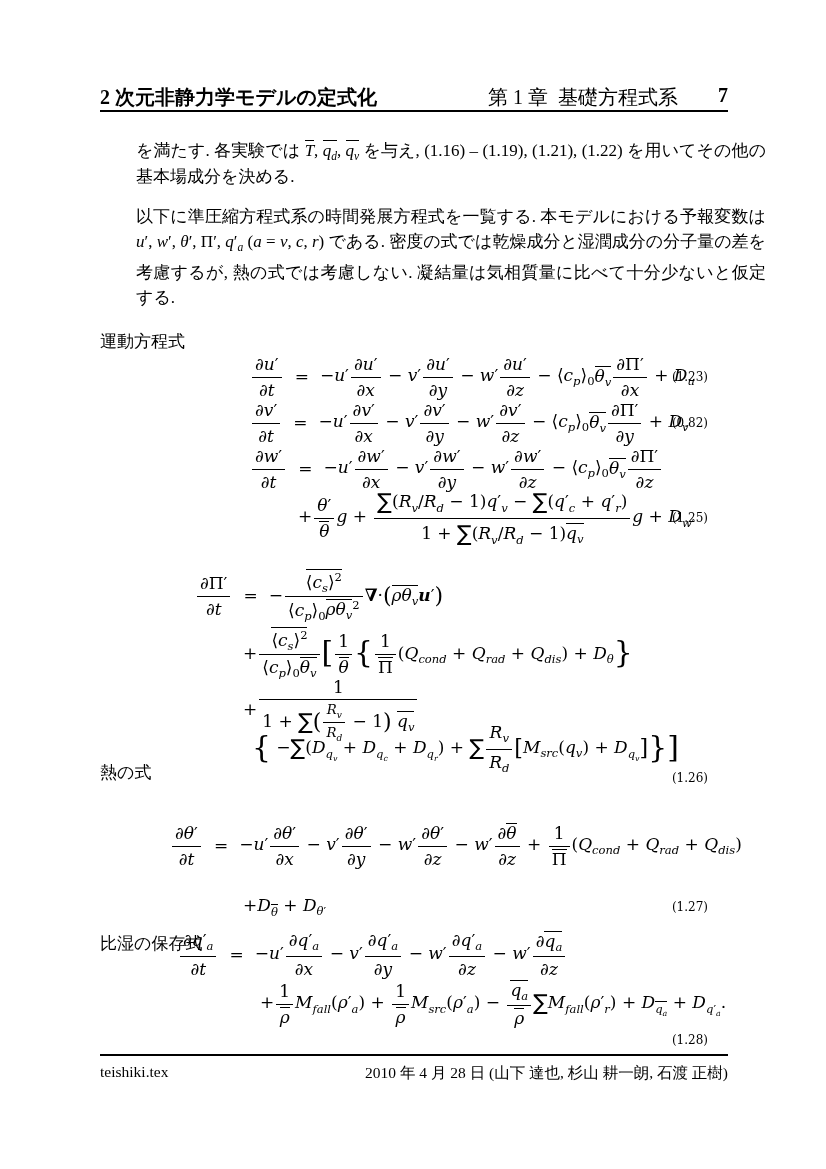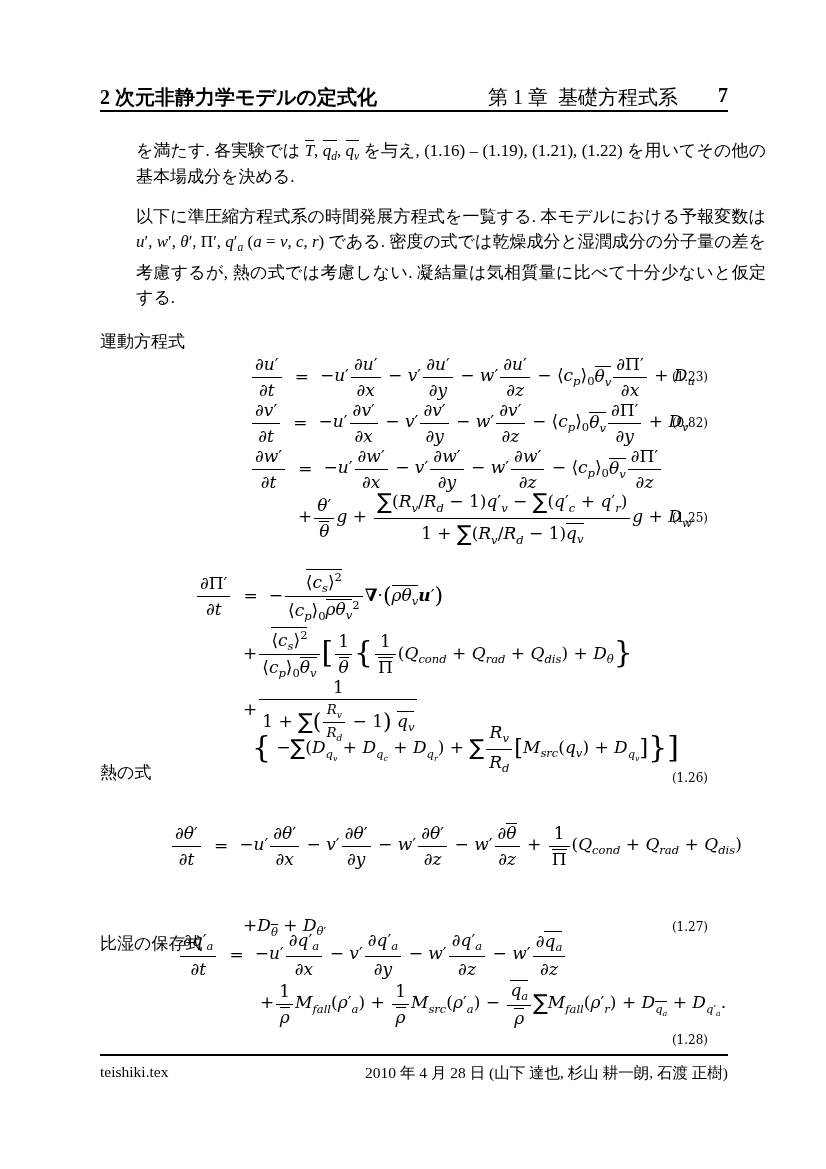--- a/index.html
+++ b/index.html
@@ -105,21 +105,21 @@
   </div>
   <div class="eqline" style="top:764px;height:28px;">
     <span class="eqnum">(1.26)</span>
   </div>
 
   <div class="shead" style="top:761px;">熱の式</div>
 
   <div class="eqline" style="top:822px;height:48px;">
     <span class="eqmain" style="margin-left:70px;"><span class="fr"><span class="nu">∂<i>θ</i>′</span><span class="de">∂<i>t</i></span></span><span class="rel">=</span>−<i>u</i>′<span class="fr"><span class="nu">∂<i>θ</i>′</span><span class="de">∂<i>x</i></span></span> − <i>v</i>′<span class="fr"><span class="nu">∂<i>θ</i>′</span><span class="de">∂<i>y</i></span></span> − <i>w</i>′<span class="fr"><span class="nu">∂<i>θ</i>′</span><span class="de">∂<i>z</i></span></span> − <i>w</i>′<span class="fr"><span class="nu">∂<span class="ov"><i>θ</i></span></span><span class="de">∂<i>z</i></span></span> + <span class="fr"><span class="nu">1</span><span class="de"><span class="ov">Π</span></span></span>(<i>Q</i><sub><i>cond</i></sub> + <i>Q</i><sub><i>rad</i></sub> + <i>Q</i><sub><i>dis</i></sub>)</span>
   </div>
-  <div class="eqline" style="top:912px;height:30px;">
+  <div class="eqline" style="top:892px;height:30px;">
     <span class="eqmain" style="margin-left:143px;">+<i>D</i><sub><span class="ov"><i>θ</i></span></sub> + <i>D</i><sub><i>θ</i>′</sub></span>
     <span class="eqnum">(1.27)</span>
   </div>
 
   <div class="shead" style="top:932px;">比湿の保存式</div>
 
   <div class="eqline" style="top:930px;height:50px;">
     <span class="eqmain" style="margin-left:78px;"><span class="fr"><span class="nu">∂<i>q</i>′<sub><i>a</i></sub></span><span class="de">∂<i>t</i></span></span><span class="rel">=</span>−<i>u</i>′<span class="fr"><span class="nu">∂<i>q</i>′<sub><i>a</i></sub></span><span class="de">∂<i>x</i></span></span> − <i>v</i>′<span class="fr"><span class="nu">∂<i>q</i>′<sub><i>a</i></sub></span><span class="de">∂<i>y</i></span></span> − <i>w</i>′<span class="fr"><span class="nu">∂<i>q</i>′<sub><i>a</i></sub></span><span class="de">∂<i>z</i></span></span> − <i>w</i>′<span class="fr"><span class="nu">∂<span class="ov"><i>q</i><sub><i>a</i></sub></span></span><span class="de">∂<i>z</i></span></span></span>
   </div>
   <div class="eqline" style="top:978px;height:52px;">

